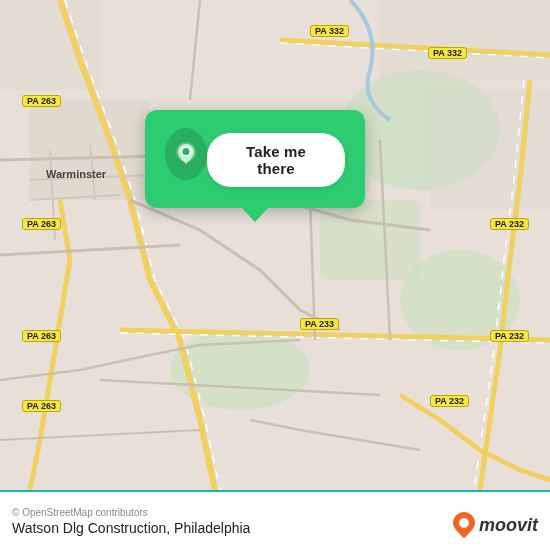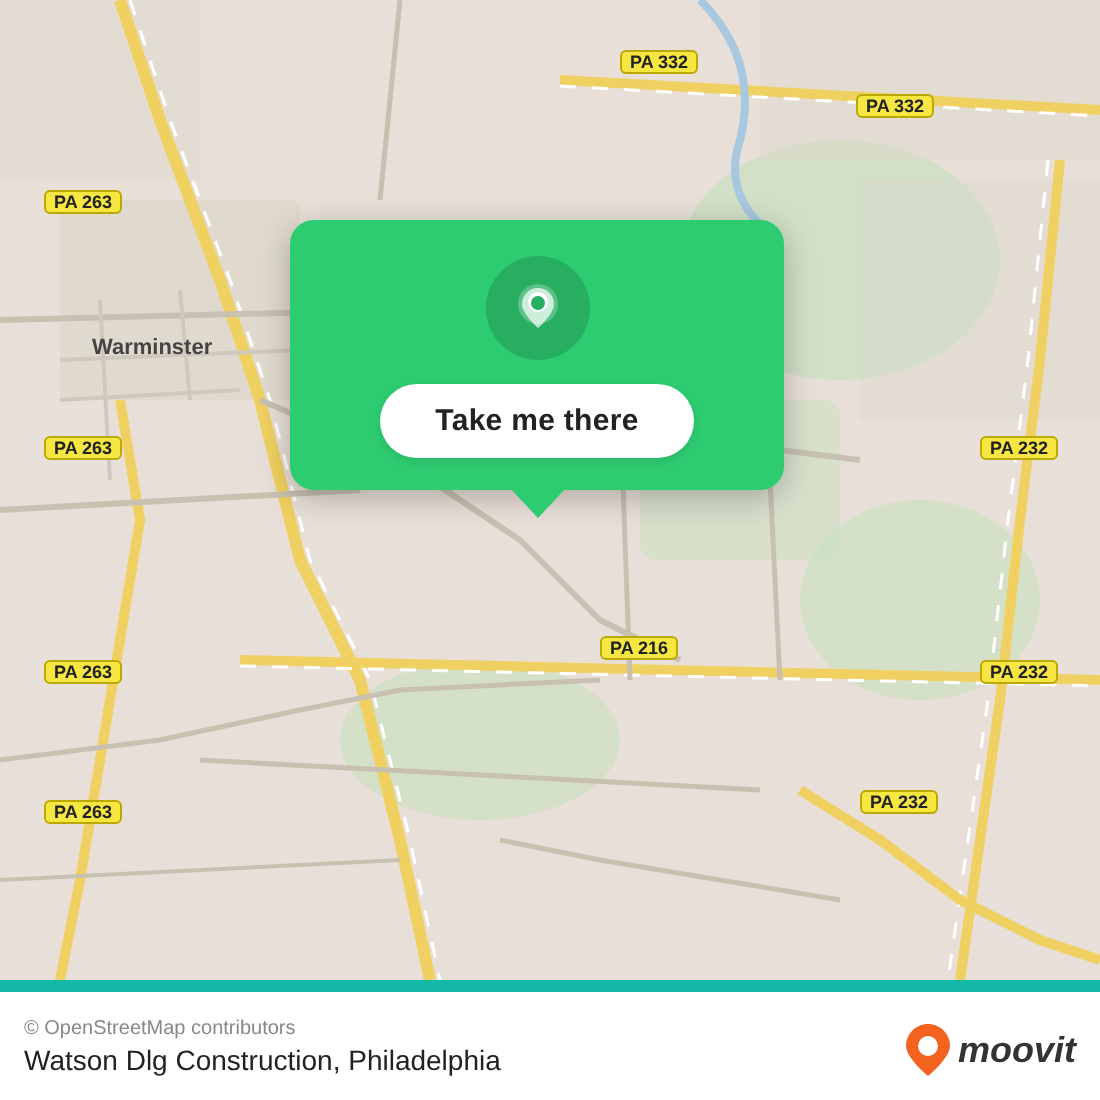--- a/index.html
+++ b/index.html
@@ -25,25 +25,24 @@
       position: absolute;
       top: 0; left: 0;
       width: 100%; height: 100%;
     }
 
     
     .popup-card {
       position: absolute;
       top: 110px;
       left: 145px;
-      width: 247px;
+      width: 220px;
       background: #2ecc71;
       border-radius: 12px;
       display: flex;
-      flex-direction: column;
       align-items: center;
       padding: 18px 20px 16px 20px;
       box-shadow: 0 4px 16px rgba(0,0,0,0.25);
       z-index: 10;
     }
 
     .popup-card::after {
       content: '';
       position: absolute;
       bottom: -14px;
@@ -81,21 +80,21 @@
       cursor: pointer;
       letter-spacing: 0.01em;
       box-shadow: 0 2px 6px rgba(0,0,0,0.10);
     }
 
     
     #bottom-bar {
       width: 550px;
       height: 60px;
       background: white;
-      border-top: 6px solid #14b8a6;
+      border-top: 2px solid #14b8a6;
       display: flex;
       flex-direction: column;
       justify-content: center;
       padding: 0 12px;
       position: absolute;
       bottom: 0;
       left: 0;
     }
 
     .bottom-copyright {
@@ -207,21 +206,21 @@
     <line x1="50" y1="150" x2="55" y2="240" stroke="#d0c8bc" stroke-width="2"></line>
     <line x1="90" y1="145" x2="95" y2="200" stroke="#d0c8bc" stroke-width="2"></line>
   </svg>
 
   <div class="road-label" style="top:95px;left:22px;">PA 263</div>
   <div class="road-label" style="top:25px;left:310px;">PA 332</div>
   <div class="road-label" style="top:47px;left:428px;">PA 332</div>
   <div class="road-label" style="top:218px;left:22px;">PA 263</div>
   <div class="road-label" style="top:330px;left:22px;">PA 263</div>
   <div class="road-label" style="top:400px;left:22px;">PA 263</div>
-  <div class="road-label" style="top:318px;left:300px;">PA 216</div>
+  <div class="road-label" style="top:318px;left:300px;">PA 233</div>
   <div class="road-label" style="top:218px;left:490px;">PA 232</div>
   <div class="road-label" style="top:330px;left:490px;">PA 232</div>
   <div class="road-label" style="top:395px;left:430px;">PA 232</div>
 
   <div class="city-label" style="top:168px;left:46px;">Warminster</div>
 
   <div class="popup-card">
     <div class="location-icon-circle">
       <svg class="location-pin-svg" viewBox="0 0 28 28" xmlns="http://www.w3.org/2000/svg">
         <circle cx="14" cy="12" r="10" fill="white" opacity="0.25"></circle>

